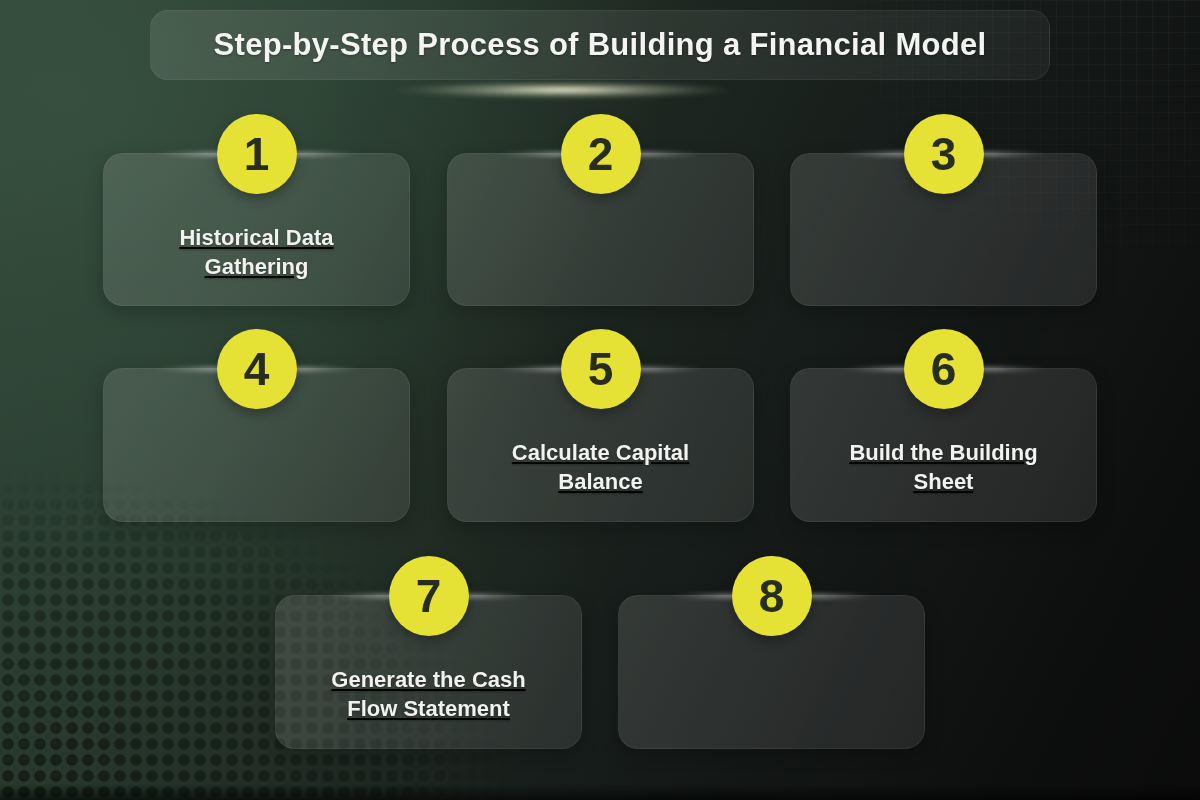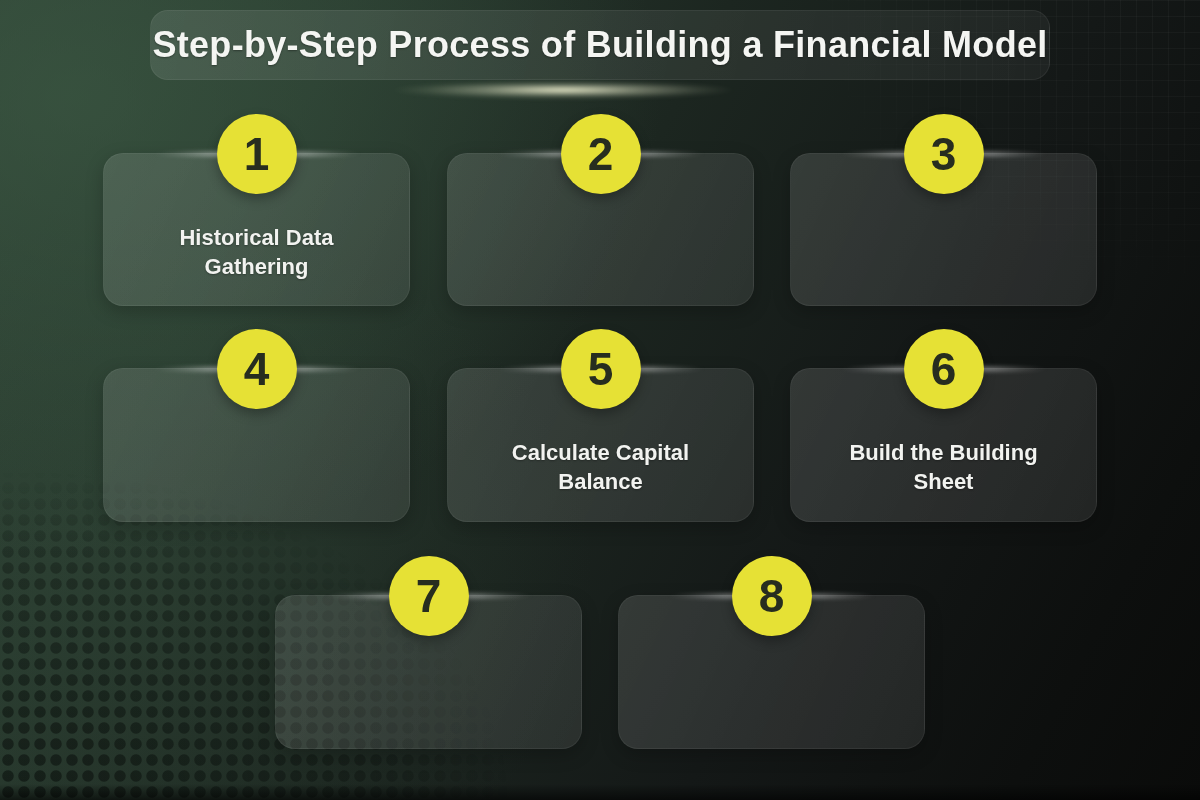--- a/index.html
+++ b/index.html
@@ -45,21 +45,21 @@
     position: absolute;
     left: 150px; top: 10px; width: 900px; height: 70px;
     border-radius: 18px;
     background: linear-gradient(100deg, rgba(255,255,255,0.10), rgba(255,255,255,0.05));
     border: 1px solid rgba(255,255,255,0.06);
     display: flex; align-items: center; justify-content: center;
     box-sizing: border-box;
   }
   .title-text {
     color: #f4f5f2;
-    font-size: 36px;
+    font-size: 31px;
     font-weight: 700;
     letter-spacing: 0.3px;
     text-shadow: 0 1px 2px rgba(0,0,0,0.35);
     white-space: nowrap;
   }
   .title-flare {
     position: absolute;
     left: 370px; top: 78px; width: 460px; height: 24px;
     background: radial-gradient(50% 50% at 42% 50%, rgba(250, 250, 215, 0.95) 0%, rgba(235, 238, 205, 0.40) 35%, rgba(220, 228, 190, 0.12) 60%, transparent 75%);
     filter: blur(2px);
@@ -94,20 +94,21 @@
     display: flex; align-items: center; justify-content: center;
     font-size: 46px; font-weight: 700;
     box-shadow: 0 5px 12px rgba(0,0,0,0.30);
     z-index: 2;
   }
   .card-label-wrap {
     position: absolute;
     left: 0; right: 0; top: 44px; bottom: 0;
     display: flex; align-items: center; justify-content: center;
     padding: 0 20px;
+    text-decoration: underline;
   }
   .card-label {
     color: #f2f3f0;
     font-size: 22px;
     font-weight: 700;
     line-height: 29px;
     text-align: center;
     white-space: pre-line;
     text-shadow: 0 1px 2px rgba(0,0,0,0.3);
   }
@@ -161,19 +162,23 @@
   <div class="card r2 c3">
     <div class="step-circle">6</div>
     <div class="card-label-wrap">
       <div class="card-label">Build the Building
 Sheet</div>
     </div>
   </div>
 
   <div class="card r3 c7">
     <div class="step-circle">7</div>
+    <div class="card-label-wrap">
+      <div class="card-label">Generate the Cash
+Flow Statement</div>
+    </div>
   </div>
   <div class="card r3 c8">
     <div class="step-circle">8</div>
   </div>
 
   <div class="bottom-vignette"></div>
 </div>
 
 </body></html>

